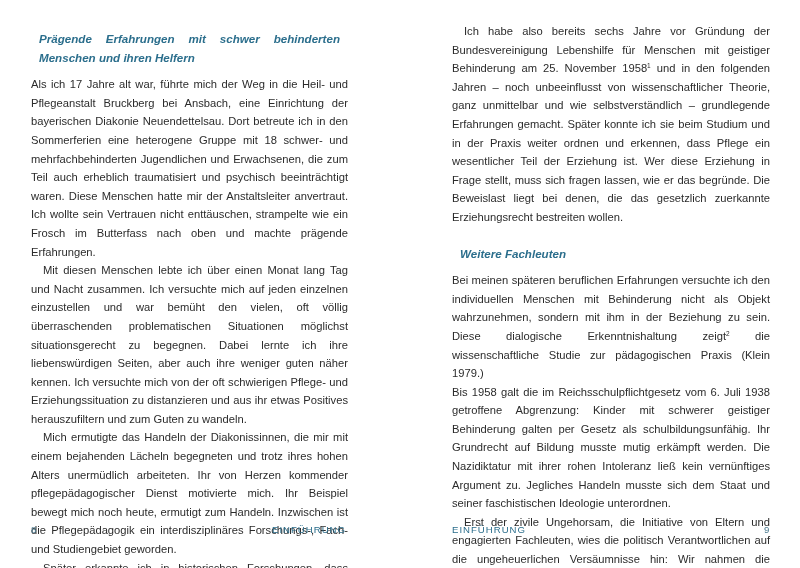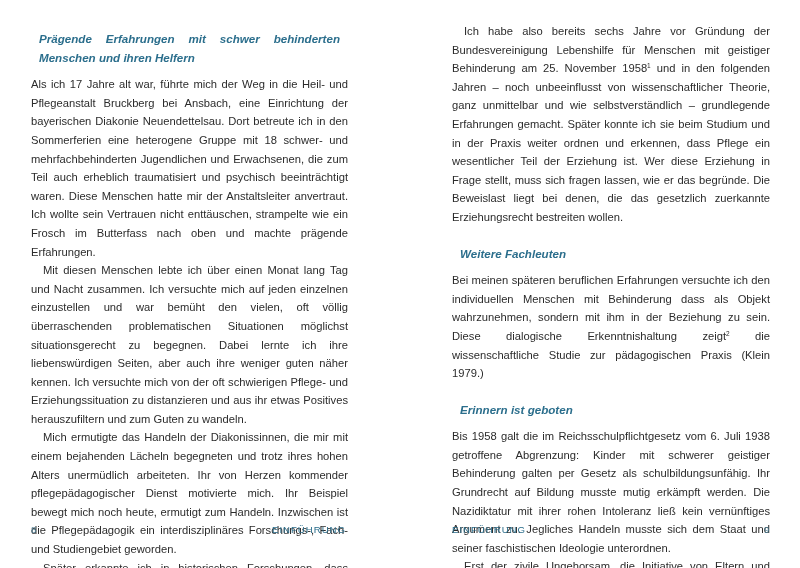--- a/index.html
+++ b/index.html
@@ -34,22 +34,21 @@
   </div>
   <div class="folio num" style="left:31px;">8</div>
   <div class="folio" style="left:272px;">EINFÜHRUNG</div>
 </div>
 
 <div class="page right">
   <div class="textblock">
     <p class="indent"><span>Ich habe also bereits sechs Jahre vor Gründung der Bundesvereinigung Lebenshilfe für Menschen mit geistiger Behinderung am 25. November 1958</span><sup>1</sup><span> und in den folgenden Jahren – noch unbeeinflusst von wissenschaftlicher Theorie, ganz unmittelbar und wie selbstverständlich – grundlegende Erfahrungen gemacht. Später konnte ich sie beim Studium und in der Praxis weiter ordnen und erkennen, dass Pflege ein wesentlicher Teil der Erziehung ist. Wer diese Erziehung in Frage stellt, muss sich fragen lassen, wie er das begründe. Die Beweislast liegt bei denen, die das gesetzlich zuerkannte Erziehungsrecht bestreiten wollen.</span></p>
 
     <h2 class="heading">Weitere Fachleuten</h2>
-    <p><span>Bei meinen späteren beruflichen Erfahrungen versuchte ich den individuellen Menschen mit Behinderung dass als Objekt wahrzunehmen, sondern mit ihm in der Beziehung zu sein. Diese dialogische Erkenntnishaltung zeigt</span><sup>2</sup><span> die wissenschaftliche Studie zur pädagogischen Praxis (Klein 1979.)</span></p>
+    <p><span>Bei meinen späteren beruflichen Erfahrungen versuchte ich den individuellen Menschen mit Behinderung nicht als Objekt wahrzunehmen, sondern mit ihm in der Beziehung zu sein. Diese dialogische Erkenntnishaltung zeigt</span><sup>2</sup><span> die wissenschaftliche Studie zur pädagogischen Praxis (Klein 1979.)</span></p>
 
-    <h2 class="heading">Erinnern ist geboten</h2>
     <p>Bis 1958 galt die im Reichsschulpflichtgesetz vom 6. Juli 1938 getroffene Abgrenzung: Kinder mit schwerer geistiger Behinderung galten per Gesetz als schulbildungsunfähig. Ihr Grundrecht auf Bildung musste mutig erkämpft werden. Die Nazidiktatur mit ihrer rohen Intoleranz ließ kein vernünftiges Argument zu. Jegliches Handeln musste sich dem Staat und seiner faschistischen Ideologie unterordnen.</p>
     <p class="indent">Erst der zivile Ungehorsam, die Initiative von Eltern und engagierten Fachleuten, wies die politisch Verantwortlichen auf die ungeheuerlichen Versäumnisse hin: Wir nahmen die schulbefreiten Kinder ohne hinreichend gesetzliche Grundlage in die Bildungseinrichtung auf und ließen unser</p>
 
   </div>
   <div class="folio" style="left:52px;">EINFÜHRUNG</div>
   <div class="folio num" style="left:364px;">9</div>
 </div>
 
 </body></html>

